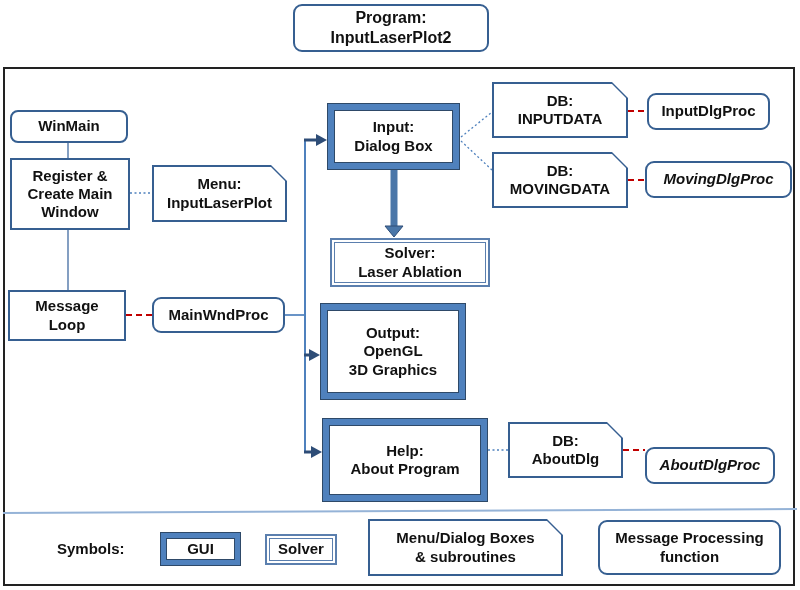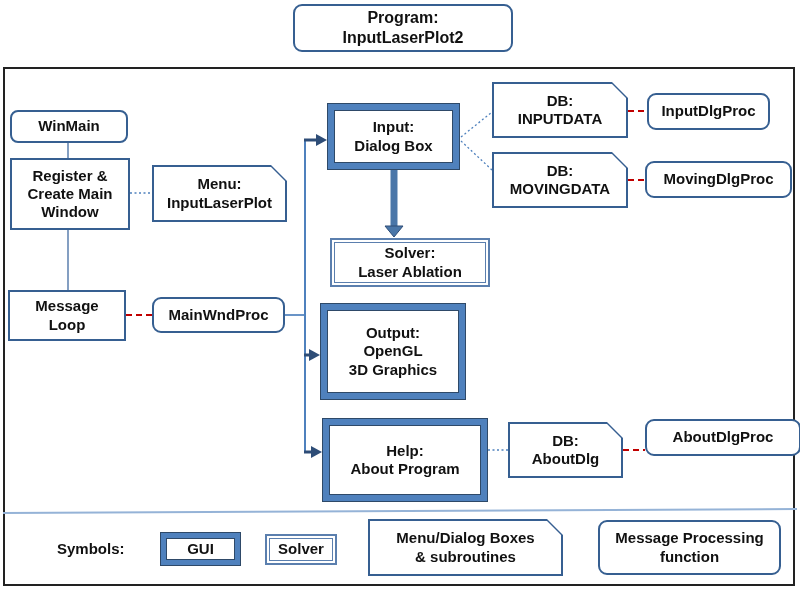--- a/index.html
+++ b/index.html
@@ -75,21 +75,21 @@
     <line x1="628" y1="111" x2="647" y2="111" stroke="#c00000" stroke-width="2" stroke-dasharray="6 4"></line>
     <line x1="628" y1="180" x2="645" y2="180" stroke="#c00000" stroke-width="2" stroke-dasharray="6 4"></line>
 
     <line x1="488" y1="450" x2="508" y2="450" stroke="#4f81bd" stroke-width="1.4" stroke-dasharray="2 2.5"></line>
 
     <line x1="623" y1="450" x2="645" y2="450" stroke="#c00000" stroke-width="2" stroke-dasharray="6 4"></line>
 
     <line x1="3" y1="513" x2="797" y2="509" stroke="#95b3d7" stroke-width="2"></line>
   </svg>
 
-  <div class="node round-box title-box" style="left:293px;top:4px;width:220px;height:48px;">
+  <div class="node round-box title-box" style="left:293px;top:4px;width:196px;height:48px;">
     <div class="box-label">Program:
 InputLaserPlot2</div>
   </div>
 
   <div class="node round-box" style="left:10px;top:110px;width:118px;height:33px;border-radius:8px;">
     <div class="box-label">WinMain</div>
   </div>
 
   <div class="node rect-box" style="left:10px;top:158px;width:120px;height:72px;">
     <div class="box-label">Register &amp;
@@ -156,25 +156,25 @@
     <div class="notch-bg"></div>
     <div class="notch-fg"></div>
     <div class="box-label">DB:
 AboutDlg</div>
   </div>
 
   <div class="node round-box" style="left:647px;top:93px;width:123px;height:37px;">
     <div class="box-label">InputDlgProc</div>
   </div>
 
-  <div class="node round-box" style="left:645px;top:161px;width:147px;height:37px;">
+  <div class="node round-box" style="left:645px;top:161px;width:147px;height:37px;font-style:italic;">
     <div class="box-label">MovingDlgProc</div>
   </div>
 
-  <div class="node round-box" style="left:645px;top:419px;width:156px;height:37px;">
+  <div class="node round-box" style="left:645px;top:447px;width:130px;height:37px;font-style:italic;">
     <div class="box-label">AboutDlgProc</div>
   </div>
 
   <div class="legend-title">Symbols:</div>
 
   <div class="node gui-box mini" style="left:152px;top:532px;width:81px;height:34px;padding:5px;margin-left:8px;">
     <div class="gui-inner"></div>
     <div class="box-label">GUI</div>
   </div>
 

